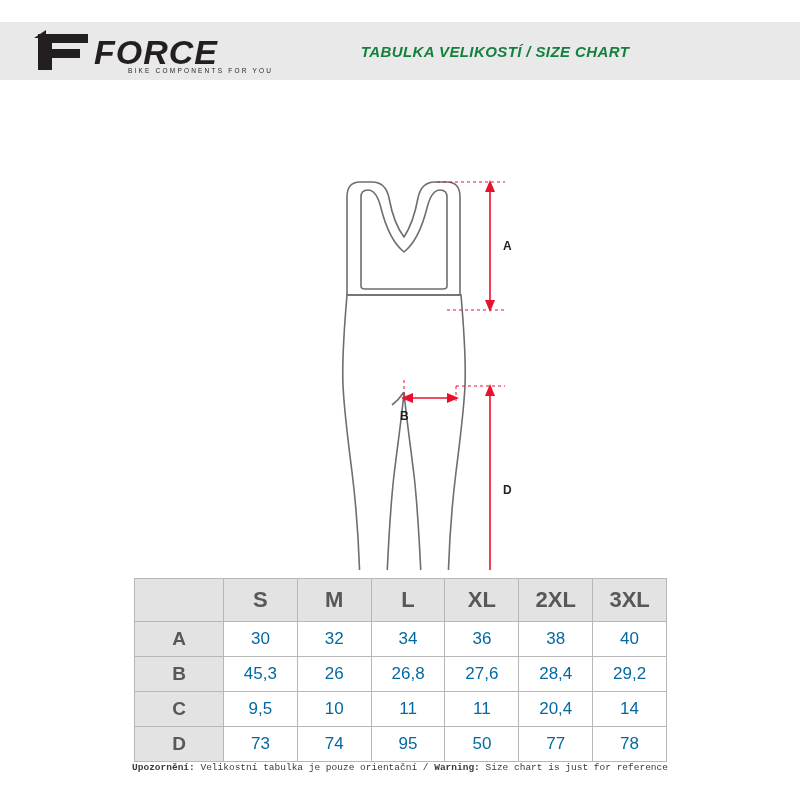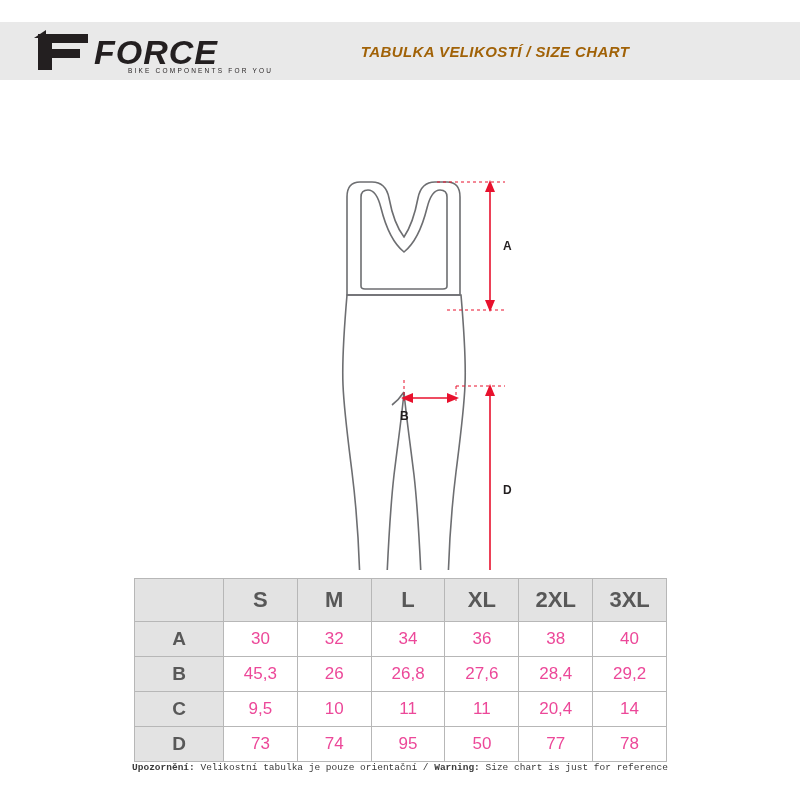--- a/index.html
+++ b/index.html
@@ -34,21 +34,21 @@
     flex: none;
   }
   .logo-svg { position: absolute; left: 32px; top: 6px; }
   .chart-title {
     flex: 1;
     text-align: center;
     font-size: 15px;
     font-weight: bold;
     font-style: italic;
     letter-spacing: 0.4px;
-    color: #a16207;
+    color: #15803d;
     padding-right: 120px;
   }
 
   
   .drawing {
     position: absolute;
     left: 0;
     top: 80px;
     width: 800px;
     height: 490px;
@@ -63,21 +63,21 @@
   }
   table.size-table {
     border-collapse: collapse;
     width: 533px;
     table-layout: fixed;
   }
   table.size-table td, table.size-table th {
     border: 1px solid #b7b7b7;
     text-align: center;
     font-family: "Liberation Sans", sans-serif;
-    color: #ec4899;
+    color: #0369a1;
   }
   table.size-table thead th {
     background: #e3e3e3;
     height: 40px;
     font-size: 22px;
     font-weight: bold;
     color: #585858;
   }
   table.size-table thead th.corner {
     background: #e3e3e3;

